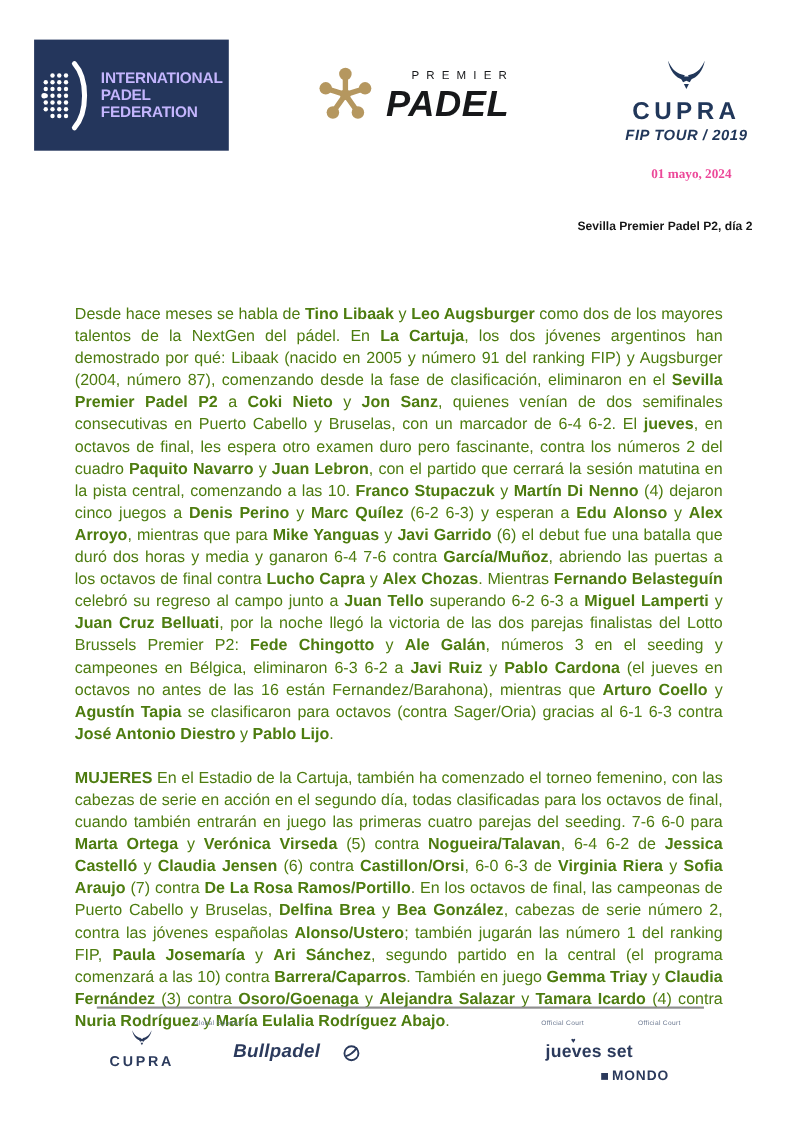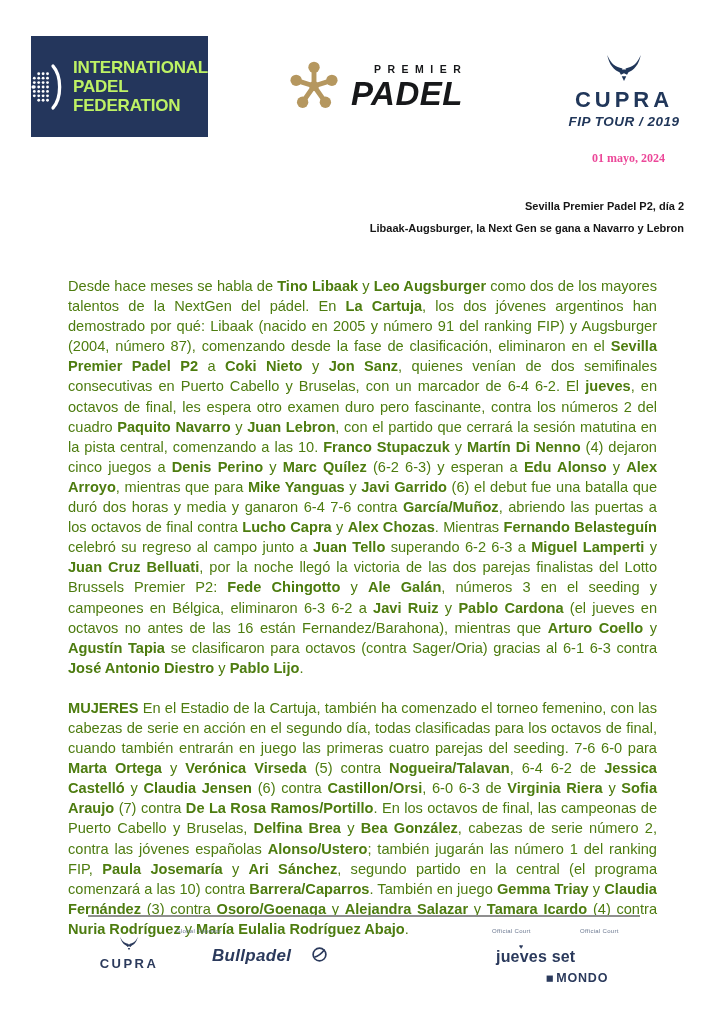--- a/index.html
+++ b/index.html
@@ -9,25 +9,25 @@
     position:relative; width:724px; height:1024px; margin:0 auto;
     background:#ffffff; overflow:hidden;
     font-family:"Liberation Sans", sans-serif; color:#1e1e1e;
   }
 
   
   .ipf-box {
     position:absolute; left:31px; top:36px; width:177px; height:101px;
     background:#24365c; display:flex; align-items:center; justify-content:center; gap:9px;
   }
-  .ipf-text { color:#bef264; font-weight:bold; font-size:17px; line-height:1.12; letter-spacing:-0.2px; }
+  .ipf-text { color:#c4b5fd; font-weight:bold; font-size:14px; line-height:1.12; letter-spacing:-0.2px; }
   .ipf-text div { white-space:nowrap; }
 
   .premier { position:absolute; left:288px; top:60px; display:flex; align-items:center; gap:11px; }
-  .premier-top { font-size:10.5px; font-weight:bold; letter-spacing:6.5px; color:#17181a; margin-left:4px;padding-left:19px; }
+  .premier-top { font-size:10.5px; font-weight:normal; letter-spacing:6.5px; color:#17181a; margin-left:4px;padding-left:19px; }
   .premier-bottom {
     font-size:33px; font-weight:900; font-style:italic; letter-spacing:0.5px;
     color:#17181a; line-height:1; margin-top:2px;
   }
 
   .cupra { position:absolute; right:30px; top:54px; width:140px; text-align:center; color:#21375a; }
   .cupra-word { font-size:22px; font-weight:bold; letter-spacing:4px; line-height:1; margin-top:3px; }
   .cupra-sub { font-size:13.5px; font-weight:bold; font-style:italic; letter-spacing:0.5px; margin-top:3px; white-space:nowrap; }
 
   
@@ -52,21 +52,21 @@
   .rule { position:absolute; top:915px; left:88px; width:552px; height:2px; background:#8f8f8f; }
   .footer { position:absolute; top:922px; left:0; width:724px; height:90px; color:#2b3a5c; }
   .tiny-caption { position:absolute; font-size:6px; letter-spacing:0.3px; color:#6b7890; white-space:nowrap; }
   .cap-left   { left:176px; top:6px; }
   .cap-mejorset { left:492px; top:6px; }
   .cap-mondo  { left:580px; top:6px; }
 
   .cupra-footer { position:absolute; left:93px; top:14px; width:72px; text-align:center; }
   .cupra-footer-word { font-size:13px; font-weight:bold; letter-spacing:2.5px; margin-top:1px; }
 
-  .bullpadel { position:absolute; left:212px; top:24px; display:flex; align-items:flex-start; gap:20px;
+  .bullpadel { position:absolute; left:212px; top:24px; display:flex; align-items:flex-end; gap:20px;
                font-size:17px; font-weight:900; font-style:italic; letter-spacing:0.3px; }
 
   .mejorset { position:absolute; left:496px; top:26px; font-size:16px; font-weight:800;
               letter-spacing:0.2px; position:absolute; }
   .ms-heart { position:absolute; top:-5px; left:23px; font-size:7px; font-style:normal; }
 
   .mondo { position:absolute; left:546px; top:29px; font-size:12.5px; font-weight:900; letter-spacing:0.8px;margin-top:20px; }
   .mondo-mark { font-size:9px; margin-right:2px; vertical-align:1px; }
 </style>
 </head>
@@ -148,21 +148,20 @@
       </g>
     </svg>
     <div class="cupra-word">CUPRA</div>
     <div class="cupra-sub">FIP TOUR / 2019</div>
   </div>
 
   <div class="date">01 mayo, 2024</div>
 
   <div class="title">
     <div>Sevilla Premier Padel P2, día 2</div>
-    <div>Libaak-Augsburger, la Next Gen se gana a Navarro y Lebron</div>
   </div>
 
   <div class="body-text">
     <p>Desde hace meses se habla de <b>Tino Libaak</b> y <b>Leo Augsburger</b> como dos de los mayores talentos de la NextGen del pádel. En <b>La Cartuja</b>, los dos jóvenes argentinos han demostrado por qué: Libaak (nacido en 2005 y número 91 del ranking FIP) y Augsburger (2004, número 87), comenzando desde la fase de clasificación, eliminaron en el <b>Sevilla Premier Padel P2</b> a <b>Coki Nieto</b> y <b>Jon Sanz</b>, quienes venían de dos semifinales consecutivas en Puerto Cabello y Bruselas, con un marcador de 6-4 6-2. El <b>jueves</b>, en octavos de final, les espera otro examen duro pero fascinante, contra los números 2 del cuadro <b>Paquito Navarro</b> y <b>Juan Lebron</b>, con el partido que cerrará la sesión matutina en la pista central, comenzando a las 10. <b>Franco Stupaczuk</b> y <b>Martín Di Nenno</b> (4) dejaron cinco juegos a <b>Denis Perino</b> y <b>Marc Quílez</b> (6-2 6-3) y esperan a <b>Edu Alonso</b> y <b>Alex Arroyo</b>, mientras que para <b>Mike Yanguas</b> y <b>Javi Garrido</b> (6) el debut fue una batalla que duró dos horas y media y ganaron 6-4 7-6 contra <b>García/Muñoz</b>, abriendo las puertas a los octavos de final contra <b>Lucho Capra</b> y <b>Alex Chozas</b>. Mientras <b>Fernando Belasteguín</b> celebró su regreso al campo junto a <b>Juan Tello</b> superando 6-2 6-3 a <b>Miguel Lamperti</b> y <b>Juan Cruz Belluati</b>, por la noche llegó la victoria de las dos parejas finalistas del Lotto Brussels Premier P2: <b>Fede Chingotto</b> y <b>Ale Galán</b>, números 3 en el seeding y campeones en Bélgica, eliminaron 6-3 6-2 a <b>Javi Ruiz</b> y <b>Pablo Cardona</b> (el jueves en octavos no antes de las 16 están Fernandez/Barahona), mientras que <b>Arturo Coello</b> y <b>Agustín Tapia</b> se clasificaron para octavos (contra Sager/Oria) gracias al 6-1 6-3 contra <b>José Antonio Diestro</b> y <b>Pablo Lijo</b>.</p>
     <p><b>MUJERES</b> En el Estadio de la Cartuja, también ha comenzado el torneo femenino, con las cabezas de serie en acción en el segundo día, todas clasificadas para los octavos de final, cuando también entrarán en juego las primeras cuatro parejas del seeding. 7-6 6-0 para <b>Marta Ortega</b> y <b>Verónica Virseda</b> (5) contra <b>Nogueira/Talavan</b>, 6-4 6-2 de <b>Jessica Castelló</b> y <b>Claudia Jensen</b> (6) contra <b>Castillon/Orsi</b>, 6-0 6-3 de <b>Virginia Riera</b> y <b>Sofia Araujo</b> (7) contra <b>De La Rosa Ramos/Portillo</b>. En los octavos de final, las campeonas de Puerto Cabello y Bruselas, <b>Delfina Brea</b> y <b>Bea González</b>, cabezas de serie número 2, contra las jóvenes españolas <b>Alonso/Ustero</b>; también jugarán las número 1 del ranking FIP, <b>Paula Josemaría</b> y <b>Ari Sánchez</b>, segundo partido en la central (el programa comenzará a las 10) contra <b>Barrera/Caparros</b>. También en juego <b>Gemma Triay</b> y <b>Claudia Fernández</b> (3) contra <b>Osoro/Goenaga</b> y <b>Alejandra Salazar</b> y <b>Tamara Icardo</b> (4) contra <b>Nuria Rodríguez</b> y <b>María Eulalia Rodríguez Abajo</b>.</p>
   </div>
 
   <div class="rule"></div>
 
   <div class="footer">

